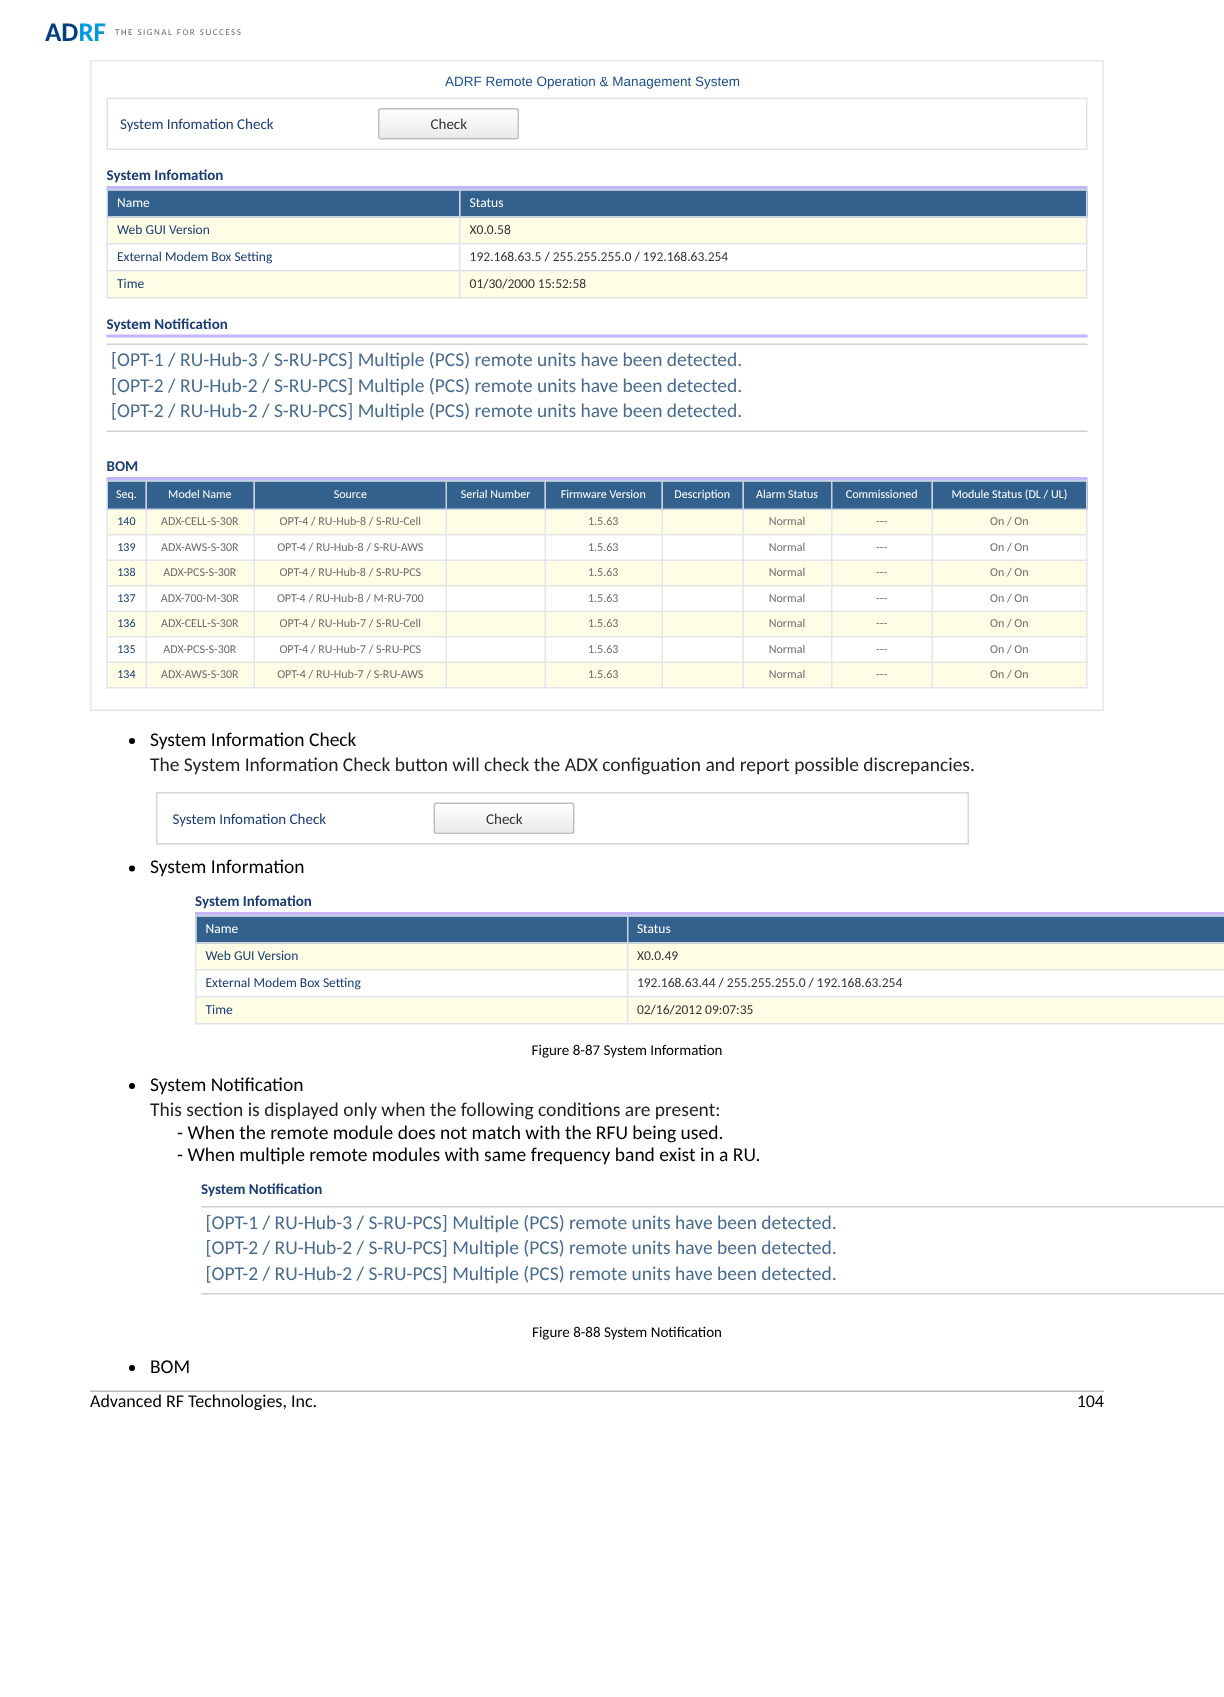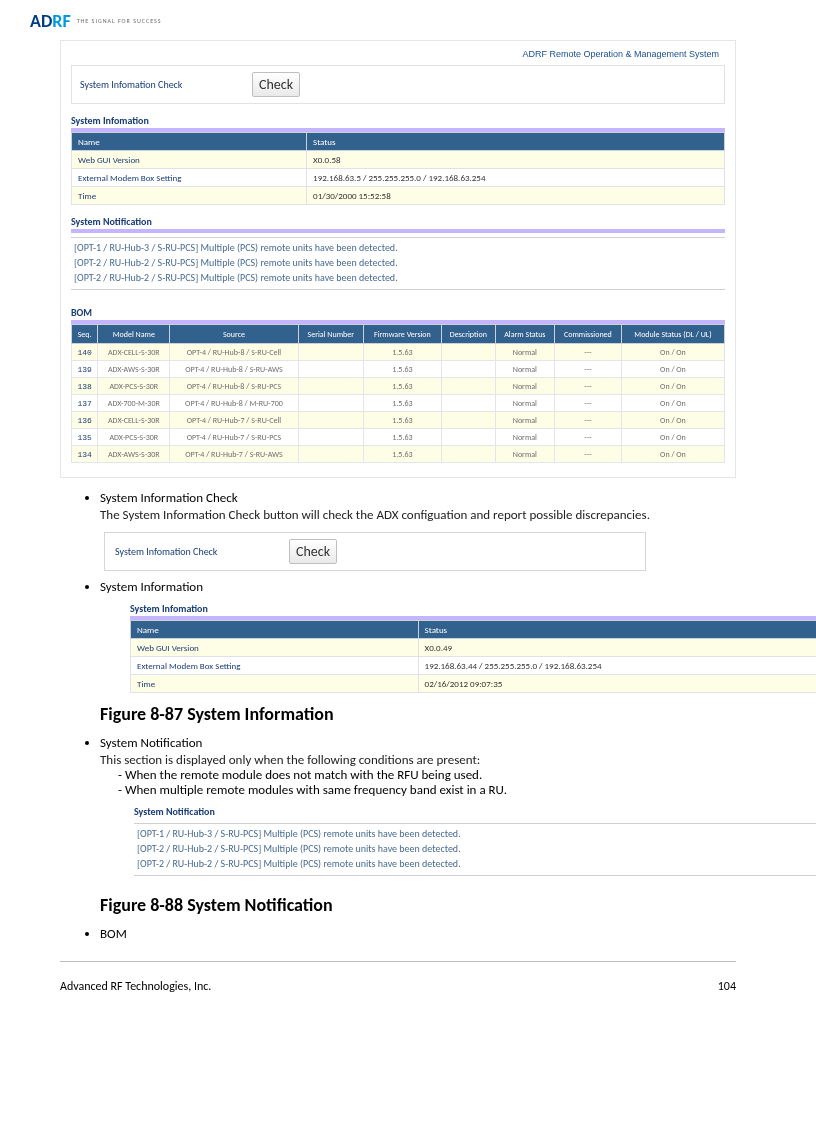--- a/index.html
+++ b/index.html
@@ -37,21 +37,21 @@
   
   .shot {
     border: 1px solid #e6e6e6;
     margin-left: 30px;
     margin-right: 30px;
     background: #fff;
   }
   .shot-pad { padding: 6px 10px 14px 10px; }
 
   .banner-right {
-    text-align: right;
+    text-align: center;
     color: #1b4f8b;
     font-size: 9px;
     font-family: Arial, sans-serif;
     padding: 2px 6px 6px 0;
   }
   .row-check {
     display: flex;
     align-items: center;
     gap: 12px;
     padding: 6px 8px;
@@ -59,33 +59,33 @@
     background: #fff;
     margin-bottom: 10px;
   }
   .row-check .lbl {
     color: #1a3d73;
     font-size: 10px;
     width: 160px;
   }
   .btn {
     display: inline-block;
-    padding: 3px 6px;
-    font-size: 14px;
+    padding: 3px 34px;
+    font-size: 10px;
     color: #333;
     border: 1px solid #bfbfbf;
     border-radius: 2px;
     background: linear-gradient(#ffffff, #e9e9e9);
     cursor: pointer;
   }
   .section-title {
     color: #1a3d73;
     font-size: 10px;
     font-weight: 700;
-    border-bottom: 4px solid #c4b5fd;
+    border-bottom: 2px solid #c4b5fd;
     padding-bottom: 1px;
     margin-top: 10px;
     margin-bottom: 0;
   }
   table.sys {
     width: 100%;
     border-collapse: collapse;
     font-size: 9px;
   }
   table.sys th {
@@ -98,21 +98,21 @@
   }
   table.sys td {
     border: 1px solid #dfe3e8;
     padding: 3px 6px;
     color: #1a3d73;
   }
   table.sys tr:nth-child(odd) td { background: #fefde6; }
   table.sys tr:nth-child(even) td { background: #ffffff; }
   table.sys td.status { color: #333; }
 
-  .notif { font-size: 10px; color: #496b8f; padding: 1px 3px; }
+  .notif { font-size: 13px; color: #496b8f; padding: 1px 3px; }
   .hr-faint { border: 0; border-top: 1px solid #d0d0d0; margin: 4px 0 2px 0; }
 
   
   table.bom {
     width: 100%;
     border-collapse: collapse;
     font-size: 8px;
     color: #666;
   }
   table.bom th {
@@ -125,31 +125,31 @@
     font-size: 8px;
   }
   table.bom td {
     border: 1px solid #e2e6ea;
     padding: 3px 3px;
     text-align: center;
     color: #6d6d6d;
   }
   table.bom tr:nth-child(odd) td { background: #fefde6; }
   table.bom tr:nth-child(even) td { background: #ffffff; }
-  table.bom td.seq { color: #1a3d73; font-family: Liberation Mono, monospace; }
+  table.bom td.seq { color: #1a3d73; }
 
   
   .doc { margin: 12px 30px 0 50px; font-size: 13px; font-family: Calibri, Arial, sans-serif; }
   ul.doc-list { list-style: disc; padding-left: 20px; margin: 4px 0 0 0; }
   ul.doc-list > li { margin-bottom: 8px; }
   .li-title { font-size: 13px; }
   .li-body { margin-top: 2px; font-size: 13px; color: #222; }
   .sub-dash { margin: 0 0 0 18px; padding: 0; list-style: none; }
   .sub-dash li::before { content: "- "; }
-  .fig-caption { font-weight: 700; font-size: 18px; margin: 10px 0 10px 0; }
+  .fig-caption { text-align: center; font-weight: 400; font-size: 10px; margin: 10px 0 10px 0; }
 
   
   .mini-shot {
     border: 1px solid #d6d6d6;
     padding: 6px 10px;
     width: 520px;
     margin: 10px 0 2px 4px;
     background: #fff;
     display: flex;
     align-items: center;
@@ -157,22 +157,22 @@
   }
   .mini-shot .lbl { color: #1a3d73; font-size: 10px; width: 160px; }
 
   .sys-shot { margin: 8px 0 0 30px; width: 720px; }
   .notif-shot { margin: 8px 0 0 30px; width: 720px; padding: 0 4px 6px 4px; }
   .right-shadow { box-shadow: 2px 0 0 #eaeaea; }
 
   
   .footer {
     border-top: 1px solid #bcbcbc;
-    margin: 20px 30px 0 30px;
-    padding-top: 17px;
+    margin: 8px 30px 0 30px;
+    padding-top: 0;
     display: flex;
     justify-content: space-between;
     font-size: 12px;
   }
 </style>
 </head>
 <body>
 
 <div class="page">
 

